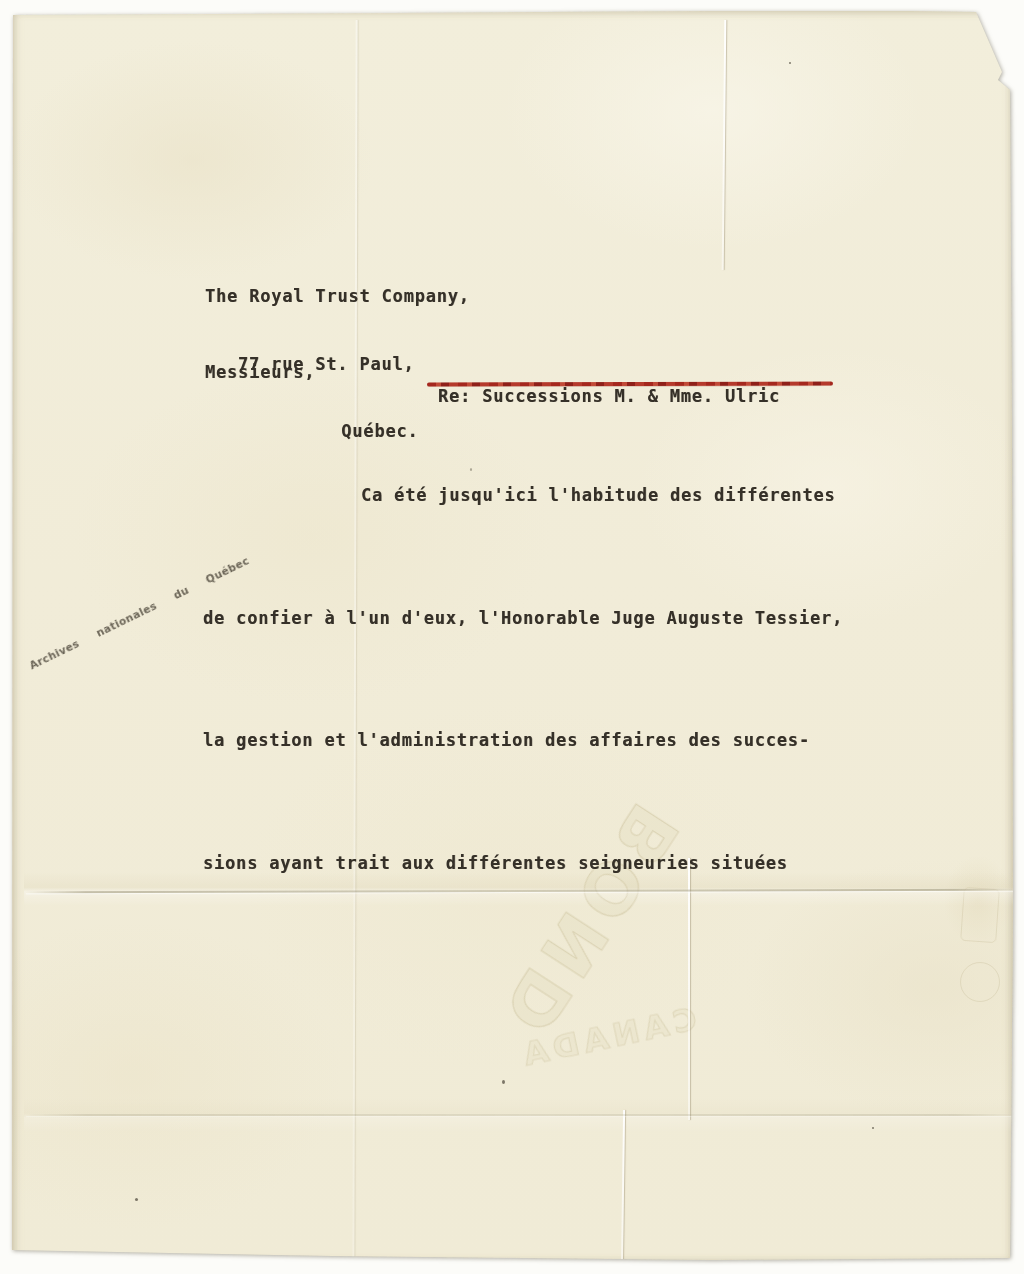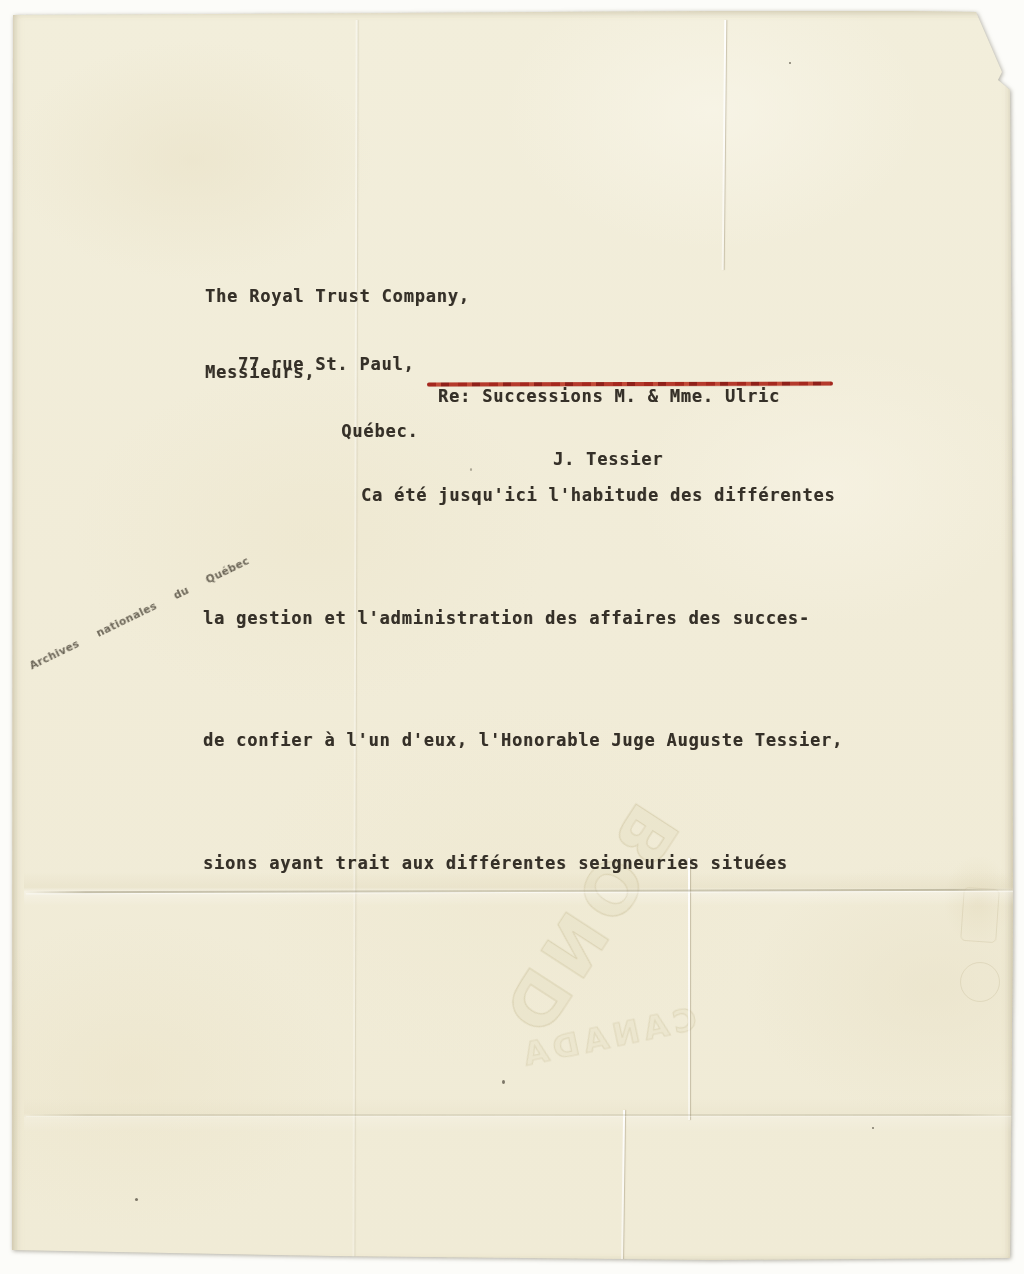--- a/index.html
+++ b/index.html
@@ -145,29 +145,28 @@
   <div class="stamp">Archives  nationales  du  Québec</div>
 
   <div class="address type">
     <div>The Royal Trust Company,</div>
     <div class="addr2">77 rue St. Paul,</div>
     <div class="addr3">Québec.</div>
   </div>
 
   <div class="subject type">
     <div>Re: Successions M. &amp; Mme. Ulric</div>
-    <div class="subject-l2">J. Tessier</div>
   </div>
   <div class="subject-underline"></div>
 
   <div class="salutation type">Messieurs,</div>
 
   <div class="body-text type">
     <div class="indent">Ca été jusqu'ici l'habitude des différentes</div>
+    <div>de confier à l'un d'eux, l'Honorable Juge Auguste Tessier,</div>
     <div>la gestion et l'administration des affaires des succes-</div>
-    <div>de confier à l'un d'eux, l'Honorable Juge Auguste Tessier,</div>
     <div>sions ayant trait aux différentes seigneuries situées</div>
     
     
     
     
   </div>
 </div>
 
 </body></html>

